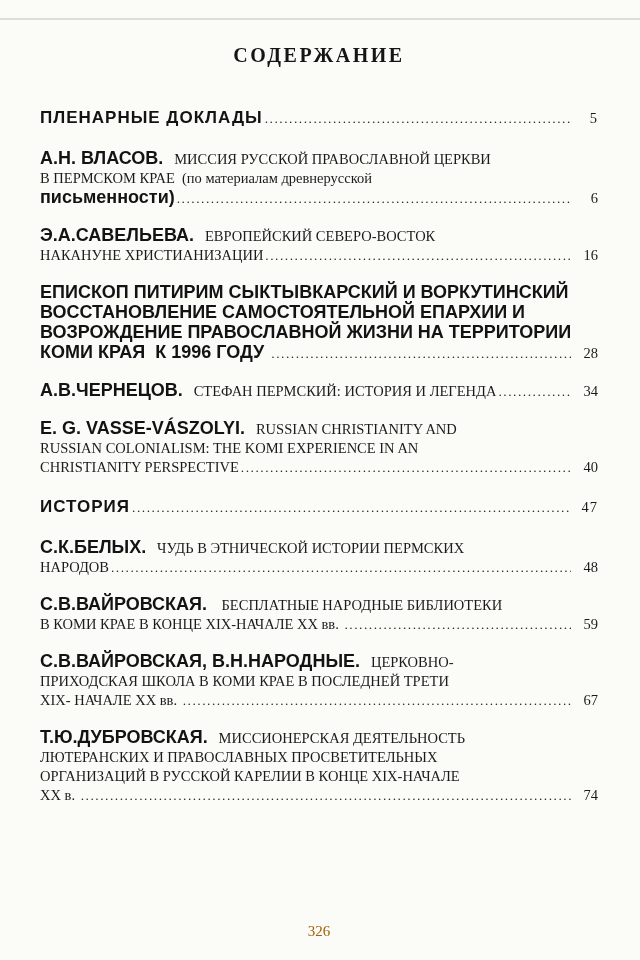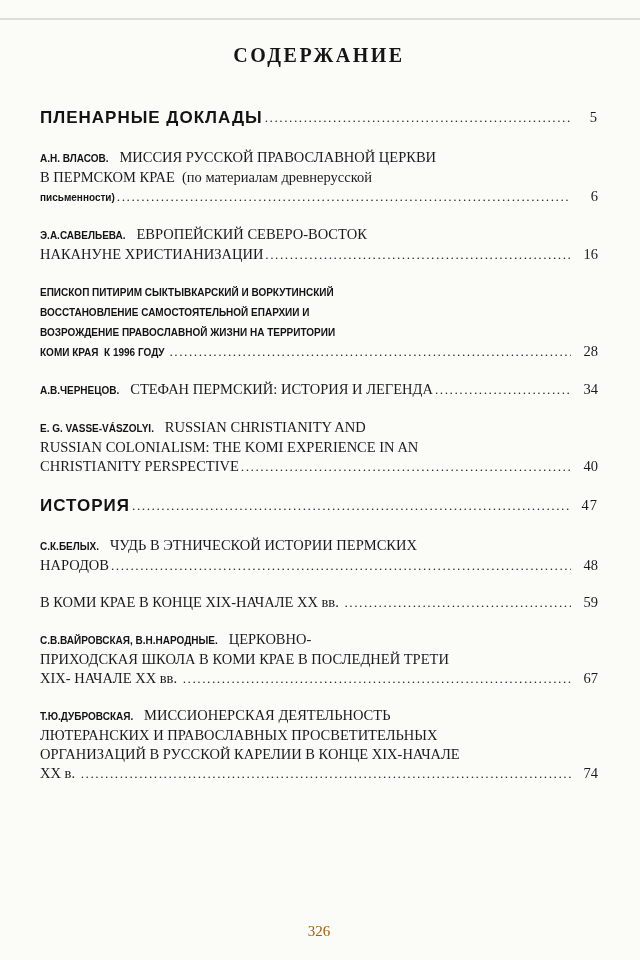--- a/index.html
+++ b/index.html
@@ -41,29 +41,29 @@
   .entry.item { font-size: 14.5px; line-height: 19px; }
   .entry.section {
     margin-top: 5px;
     margin-bottom: 19px;
     font-family: "Liberation Sans", sans-serif;
     font-weight: bold;
     font-size: 17px;
     letter-spacing: 1px;
     color: #141414;
   }
-  .entry.section .line { line-height: 23px; align-items: flex-end; }
+  .entry.section .line { line-height: 23px; }
   .line { white-space: pre; }
   .line.last { display: flex; align-items: baseline; }
   .segs { flex: 0 0 auto; }
   .seg { white-space: pre; }
   .seg.b {
     font-family: "Liberation Sans", sans-serif;
     font-weight: bold;
-    font-size: 10px;
+    font-size: 18px;
     color: #131313;
   }
   .entry.section .seg.b {
     font-family: inherit;
     font-size: inherit;
     letter-spacing: inherit;
   }
   .leader {
     flex: 1 1 auto;
     min-width: 0;
@@ -129,20 +129,21 @@
         <div class="line last"><span class="segs"><span class="seg">CHRISTIANITY PERSPECTIVE</span></span><span class="leader"></span><span class="pagenum">40</span></div>
       </div>
       <div class="entry section">
         <div class="line last"><span class="segs"><span class="seg b">ИСТОРИЯ</span></span><span class="leader"></span><span class="pagenum">47</span></div>
       </div>
       <div class="entry item">
         <div class="line"><span class="segs"><span class="seg b">С.К.БЕЛЫХ.</span><span class="seg">   ЧУДЬ В ЭТНИЧЕСКОЙ ИСТОРИИ ПЕРМСКИХ</span></span></div>
         <div class="line last"><span class="segs"><span class="seg">НАРОДОВ</span></span><span class="leader"></span><span class="pagenum">48</span></div>
       </div>
       <div class="entry item">
+        <div class="line"><span class="segs"><span class="seg b">С.В.ВАЙРОВСКАЯ.</span><span class="seg">    БЕСПЛАТНЫЕ НАРОДНЫЕ БИБЛИОТЕКИ</span></span></div>
         <div class="line last"><span class="segs"><span class="seg">В КОМИ КРАЕ В КОНЦЕ XIX-НАЧАЛЕ XX вв. </span></span><span class="leader"></span><span class="pagenum">59</span></div>
       </div>
       <div class="entry item">
         <div class="line"><span class="segs"><span class="seg b">С.В.ВАЙРОВСКАЯ, В.Н.НАРОДНЫЕ.</span><span class="seg">   ЦЕРКОВНО-</span></span></div>
         <div class="line"><span class="segs"><span class="seg">ПРИХОДСКАЯ ШКОЛА В КОМИ КРАЕ В ПОСЛЕДНЕЙ ТРЕТИ</span></span></div>
         <div class="line last"><span class="segs"><span class="seg">XIX- НАЧАЛЕ XX вв. </span></span><span class="leader"></span><span class="pagenum">67</span></div>
       </div>
       <div class="entry item">
         <div class="line"><span class="segs"><span class="seg b">Т.Ю.ДУБРОВСКАЯ.</span><span class="seg">   МИССИОНЕРСКАЯ ДЕЯТЕЛЬНОСТЬ</span></span></div>
         <div class="line"><span class="segs"><span class="seg">ЛЮТЕРАНСКИХ И ПРАВОСЛАВНЫХ ПРОСВЕТИТЕЛЬНЫХ</span></span></div>

